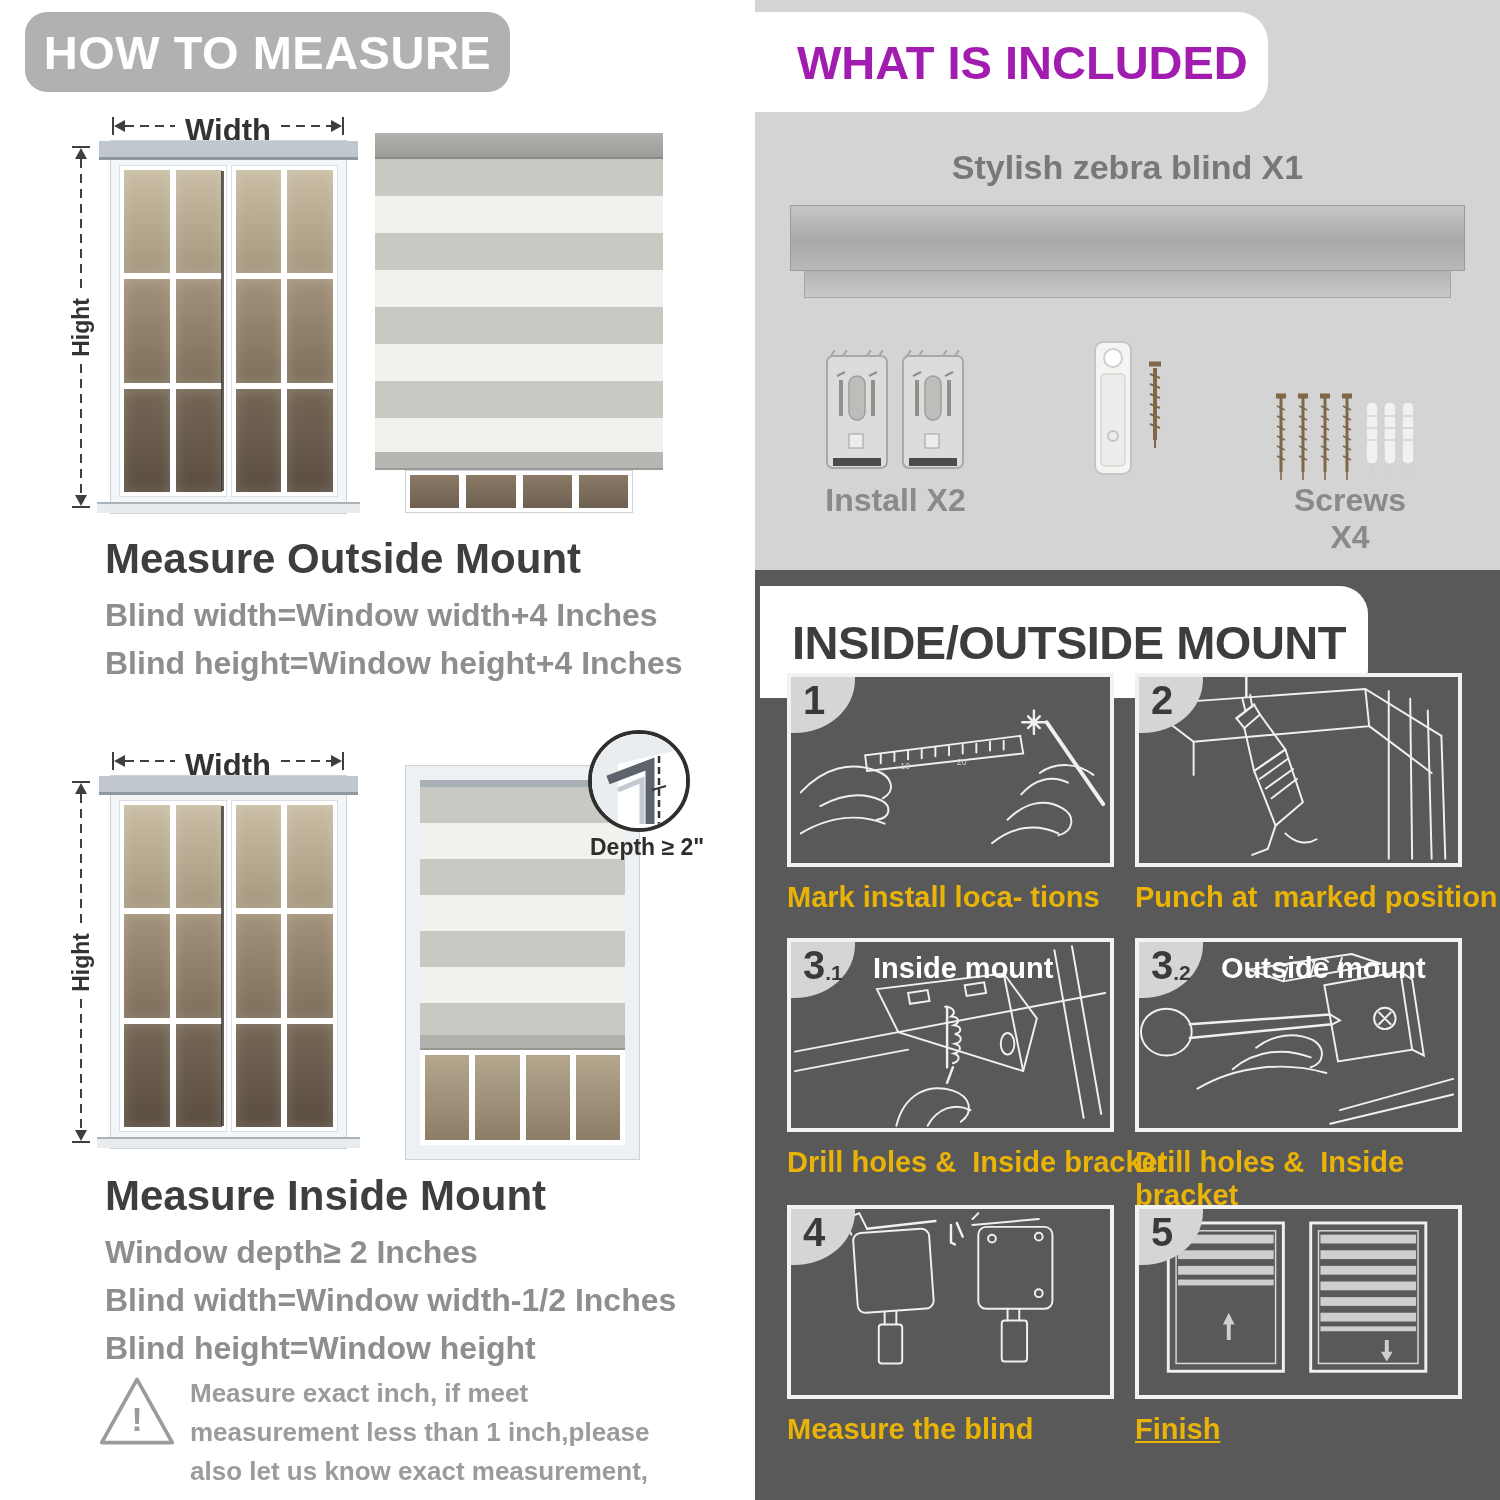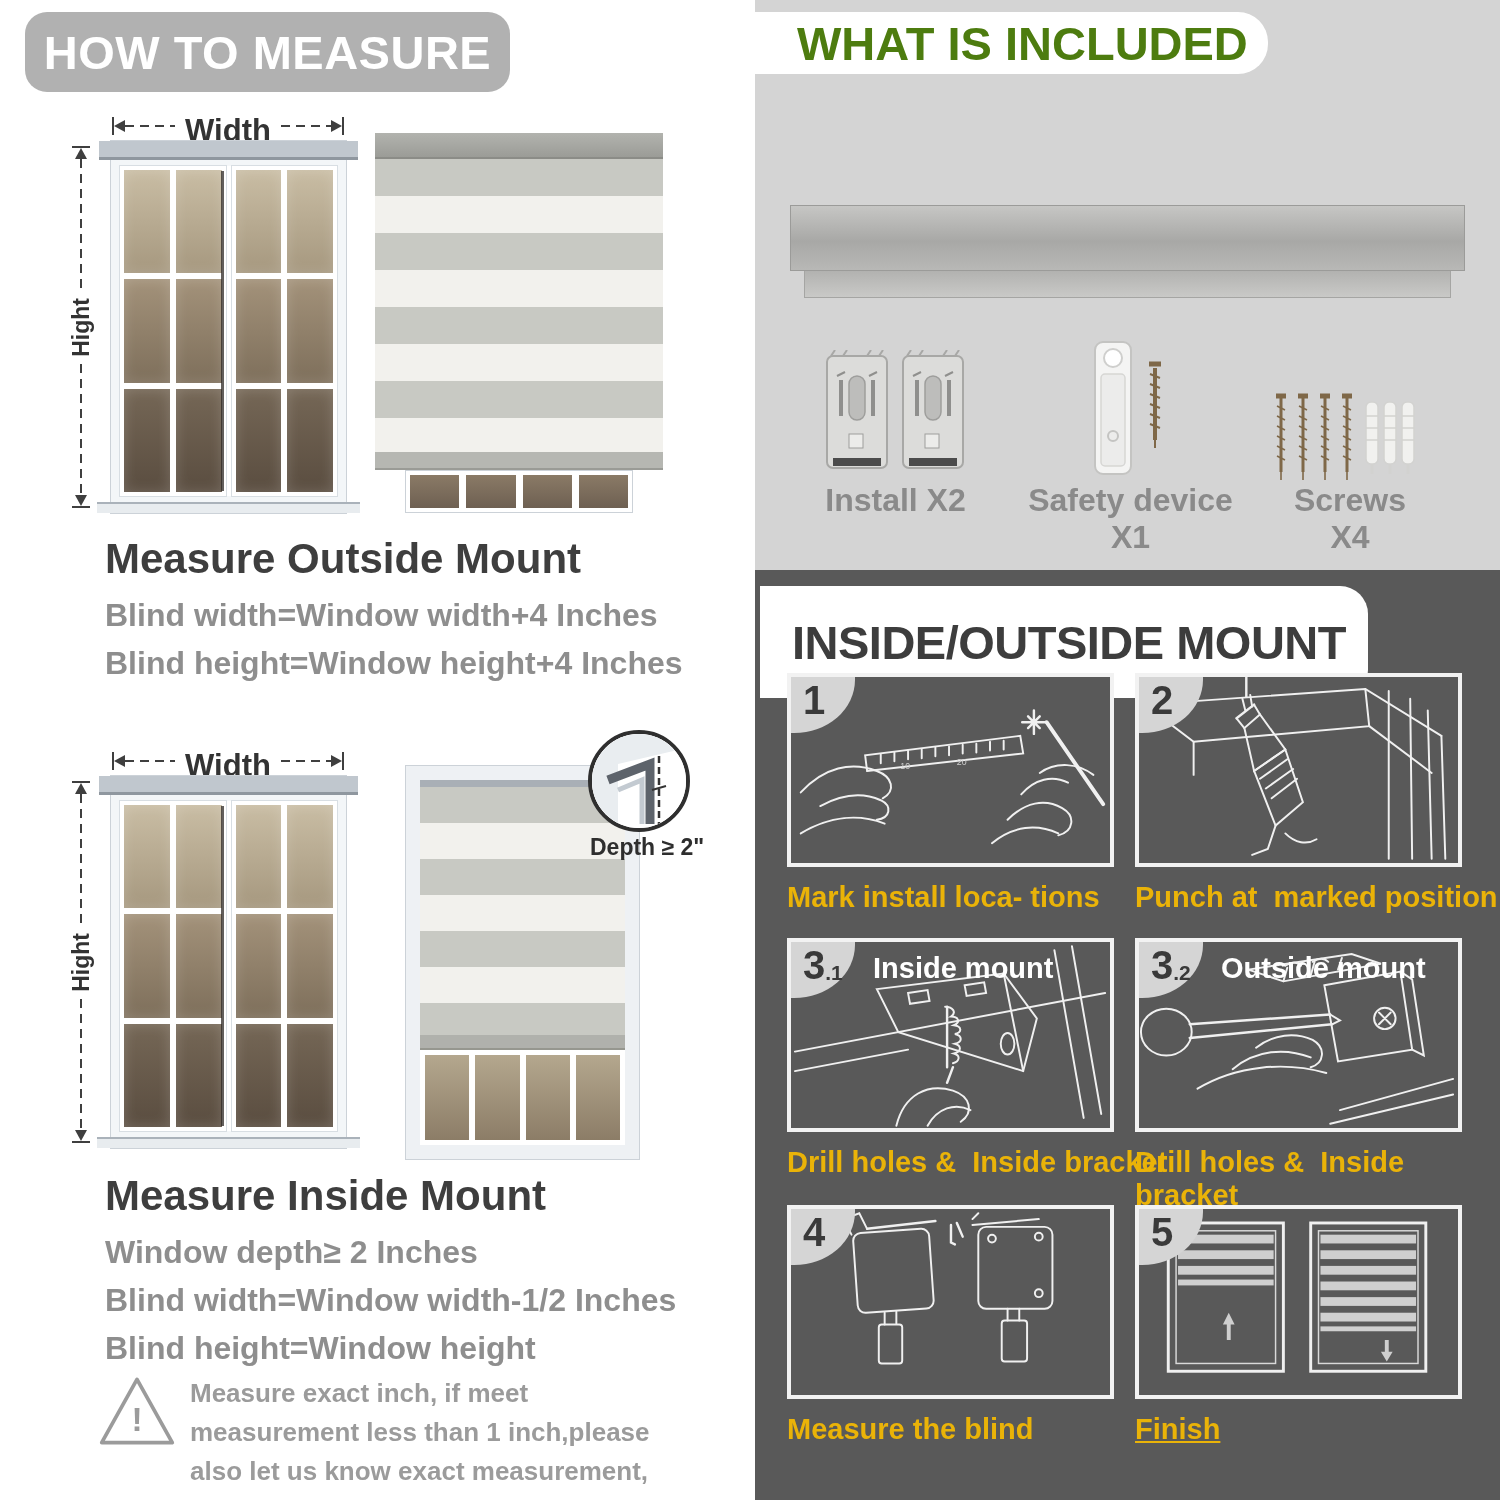--- a/index.html
+++ b/index.html
@@ -66,22 +66,22 @@
   .sec-line{font-size:32px;font-weight:bold;color:#8e8e8e;}
 
   #depth-circle{left:588px;top:730px;width:94px;height:94px;border-radius:50%;border:4px solid #2f2f2f;background:#fff;overflow:hidden;z-index:6;}
   #depth-label{left:590px;top:834px;font-size:23px;font-weight:bold;color:#2e2e2e;}
 
   #warn-text{left:190px;top:1374px;width:480px;font-size:26px;font-weight:bold;color:#9b9b9b;line-height:1.5;}
 
   
   #right-top{left:755px;top:0;width:745px;height:570px;background:#d4d4d4;}
   #included-header{
-    position:absolute;left:0;top:12px;width:513px;height:62px;background:#fff;border-radius:0 30px 30px 0;
-    color:#4d7c0f;font-weight:bold;font-size:47px;display:flex;align-items:center;padding-left:42px;box-sizing:border-box;
+    position:absolute;left:0;top:12px;width:513px;height:100px;background:#fff;border-radius:0 30px 30px 0;
+    color:#a21caf;font-weight:bold;font-size:47px;display:flex;align-items:center;padding-left:42px;box-sizing:border-box;
   }
   #blind-title{position:absolute;left:0;top:148px;width:100%;text-align:center;font-size:34px;font-weight:bold;color:#787878;}
   #headrail{position:absolute;left:35px;top:205px;width:675px;}
   #headrail .hr-main{height:64px;background:linear-gradient(180deg,#c6c6c4,#a8a8a6 55%,#b8b8b6);border:1px solid #9b9b99;}
   #headrail .hr-lip{margin:0 14px;height:26px;background:linear-gradient(180deg,#b2b2b0,#c9c9c7);border:1px solid #a5a5a3;border-top:none;}
   .item-label{position:absolute;top:482px;font-size:32px;font-weight:bold;color:#8a8a8a;text-align:center;}
 
   #right-bottom{left:755px;top:570px;width:745px;height:930px;background:#595959;}
   #mount-header{
     position:absolute;left:5px;top:16px;width:608px;height:112px;background:#fff;border-radius:0 28px 28px 0;
@@ -253,20 +253,21 @@
     <path d="M45,8 L83,76 L7,76 Z" fill="none" stroke="#9b9b9b" stroke-width="4" stroke-linejoin="round"></path>
     <text x="45" y="64" text-anchor="middle" font-size="36" font-weight="bold" fill="#9b9b9b">!</text>
   </svg>
 </div>
 <div class="abs" id="warn-text">Measure exact inch, if meet measurement less than 1 inch,please also let us know exact measurement, please do not leave it</div>
 
 <div class="abs" id="right-top">
   <div id="included-header">
     <span>WHAT IS INCLUDED</span>
   </div>
+  <div id="blind-title">Stylish zebra blind X1</div>
 
   <div id="headrail">
     <div class="hr-main"></div>
     <div class="hr-lip"></div>
   </div>
 
   <div class="abs" style="left:70px;top:350px;">
     <svg width="140" height="130" viewBox="0 0 140 130">
       <g>
         <rect x="2" y="6" width="60" height="112" rx="6" fill="#dcdcda" stroke="#a8a8a6" stroke-width="2"></rect>
@@ -344,21 +345,20 @@
         <g transform="translate(132,10)">
             <rect x="0" y="0" width="12" height="62" rx="5"></rect>
             <path d="M0,14 L12,14 M0,26 L12,26 M0,38 L12,38" fill="none"></path>
             <path d="M6,62 L6,72" stroke-width="3" fill="none"></path>
           </g>
       </g>
     </svg>
   </div>
 
   <div class="item-label" style="left:48px;width:185px;">Install X2</div>
-  <div class="item-label" style="left:258px;width:235px;">Safety device X1</div>
   <div class="item-label" style="left:515px;width:160px;">Screws X4</div>
 </div>
 
 <div class="abs" id="right-bottom">
   <div id="mount-header">
     <span>INSIDE/OUTSIDE MOUNT</span>
   </div>
 
   <div class="panel" style="left:32px;top:103px;">
     <svg viewBox="0 0 327 190" stroke="#f0f0f0" stroke-width="2" fill="none" stroke-linecap="round">

